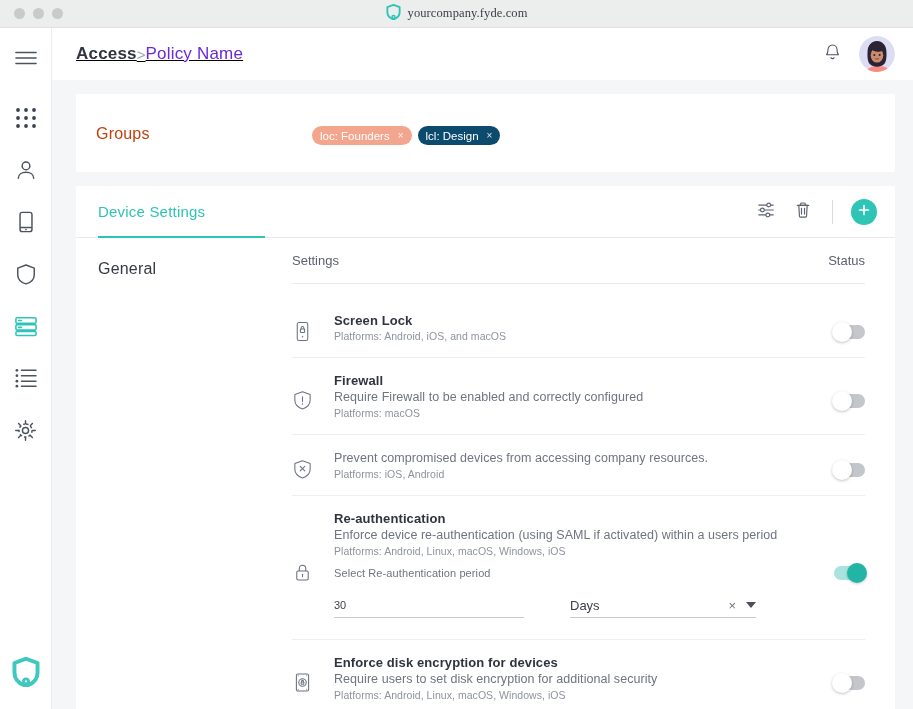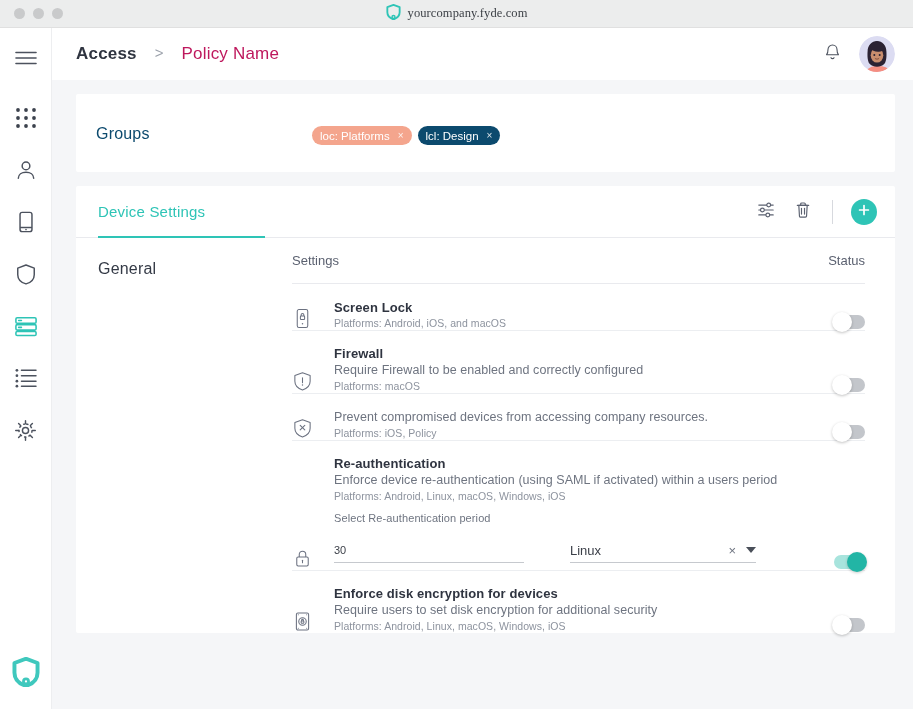--- a/index.html
+++ b/index.html
@@ -51,39 +51,39 @@
 
   
   .main { flex: 1; display: flex; flex-direction: column; min-width: 0; background: #f5f6f8; }
 
   .topbar {
     height: 52px; flex: 0 0 52px;
     background: #ffffff;
     display: flex; align-items: center;
     padding: 0 18px 0 24px;
   }
-  .crumb { display: flex; align-items: flex-start; gap: 18px; }
+  .crumb { display: flex; align-items: center; gap: 0; text-decoration: underline; }
   .crumb-root { font-size: 17px; font-weight: bold; color: #2f3440; letter-spacing: .2px; }
   .crumb-sep { font-size: 15px; color: #9aa0aa; }
-  .crumb-leaf { font-size: 17px; color: #be185d; letter-spacing: .2px; }
+  .crumb-leaf { font-size: 17px; color: #6d28d9; letter-spacing: .2px; }
   .topbar-right { margin-left: auto; display: flex; align-items: center; gap: 18px; }
   .avatar { width: 36px; height: 36px; border-radius: 50%; overflow: hidden; display: block; cursor: pointer; }
 
   
   .body-scroll {
     flex: 1; overflow: hidden;
     background: #f5f6f8;
     padding: 14px 18px 0 24px;
   }
 
   .card { background: #ffffff; border-radius: 2px; }
 
   
   .groups-card { display: flex; align-items: flex-start; padding: 22px 26px 26px 20px; min-height: 78px; }
-  .groups-title { font-size: 16px; color: #0c4a6e; width: 216px; flex: 0 0 216px; padding-top: 9px; letter-spacing: .2px; }
+  .groups-title { font-size: 16px; color: #c2410c; width: 216px; flex: 0 0 216px; padding-top: 9px; letter-spacing: .2px; }
   .chips { display: flex; gap: 6px; align-items: center; padding-top: 10px; }
   .chip {
     display: inline-flex; align-items: center; gap: 8px;
     height: 19px; padding: 0 8px;
     border-radius: 10px;
     font-size: 11.5px; color: #ffffff;
     white-space: nowrap;
     cursor: pointer;
   }
   .chip-x { font-size: 10px; opacity: .85; cursor: pointer; }
@@ -122,28 +122,28 @@
     padding: 22px 0 0 22px;
     font-size: 16px; color: #343a46; letter-spacing: .2px;
   }
   .section-body { flex: 1; padding-right: 30px; }
 
   .col-head {
     display: flex; align-items: center;
     height: 46px;
     font-size: 13px; color: #5b6170;
     border-bottom: 1px solid #e9eaee;
-    margin-bottom: 0;
+    margin-bottom: 13px;
   }
   .col-head .ch-settings { flex: 1; }
   .col-head .ch-status { width: 60px; text-align: right; }
 
   .srow {
-    display: flex; align-items: flex-end;
-    padding: 15px 0 1px 0;
+    display: flex; align-items: center;
+    padding: 15px 0 15px 0;
     border-bottom: 1px solid #eceef1;
   }
   .srow:last-child { border-bottom: none; }
   .srow-icon { flex: 0 0 42px; padding-top: 9px; display: flex; justify-content: flex-start; }
   .srow-main { flex: 1; min-width: 0; }
   .srow-title { font-size: 13px; color: #2f3440; font-weight: bold; letter-spacing: .1px; margin-bottom: 2px; }
   .srow-desc { font-size: 12.5px; color: #6e7480; letter-spacing: .05px; margin-bottom: 3px; }
   .srow-plat { font-size: 10.5px; color: #8d939e; letter-spacing: .05px; }
   .srow-toggle { flex: 0 0 60px; display: flex; justify-content: flex-end; padding-top: 10px; }
 
@@ -333,21 +333,21 @@
         </span>
       </div>
     </header>
 
     <div class="body-scroll">
 
       <section class="card groups-card">
         <div class="groups-title">Groups</div>
         <div class="chips">
           <span class="chip" style="background:#f4a58d">
-            <span>loc: Platforms</span>
+            <span>loc: Founders</span>
             <span class="chip-x">×</span>
           </span>
           <span class="chip" style="background:#0c4a6e">
             <span>lcl: Design</span>
             <span class="chip-x">×</span>
           </span>
         </div>
       </section>
 
       <section class="card settings-card">
@@ -445,21 +445,21 @@
             <div class="srow">
               <div class="srow-icon">
                 <svg width="21" height="21" viewBox="0 0 22 22" fill="none" stroke="#6b7180" stroke-width="1.1">
                   <path d="M11 1.8 19 4.6v6.2c0 4.8-3.3 7.6-8 9.2-4.7-1.6-8-4.4-8-9.2V4.6L11 1.8z" stroke-linejoin="round"></path>
                   <line x1="8.6" y1="7.6" x2="13.4" y2="12.4" stroke-linecap="round"></line>
                   <line x1="13.4" y1="7.6" x2="8.6" y2="12.4" stroke-linecap="round"></line>
                 </svg>
               </div>
               <div class="srow-main">
                 <div class="srow-desc">Prevent compromised devices from accessing company resources.</div>
-                <div class="srow-plat">Platforms: iOS, Policy</div>
+                <div class="srow-plat">Platforms: iOS, Android</div>
               </div>
               <div class="srow-toggle">
                 <span class="toggle off">
                     <span class="knob"></span>
                   </span>
               </div>
             </div>
 
             <div class="srow">
               <div class="srow-icon">
@@ -474,21 +474,21 @@
                 <div class="srow-desc">Enforce device re-authentication (using SAML if activated) within a users period</div>
                 <div class="srow-plat">Platforms: Android, Linux, macOS, Windows, iOS</div>
 
                 <div class="period" style="padding-left:0">
                   <div class="period-label">Select Re-authentication period</div>
                   <div class="period-fields">
                     <div class="field num">
                       <input class="txt" type="text" value="30" style="">
                     </div>
                     <div class="field sel">
-                      <span class="sel-value">Linux</span>
+                      <span class="sel-value">Days</span>
                       <span class="sel-clear">×</span>
                       <span class="sel-caret"></span>
                     </div>
                   </div>
                 </div>
               </div>
               <div class="srow-toggle">
                 <span class="toggle on">
                     <span class="knob"></span>
                   </span>

